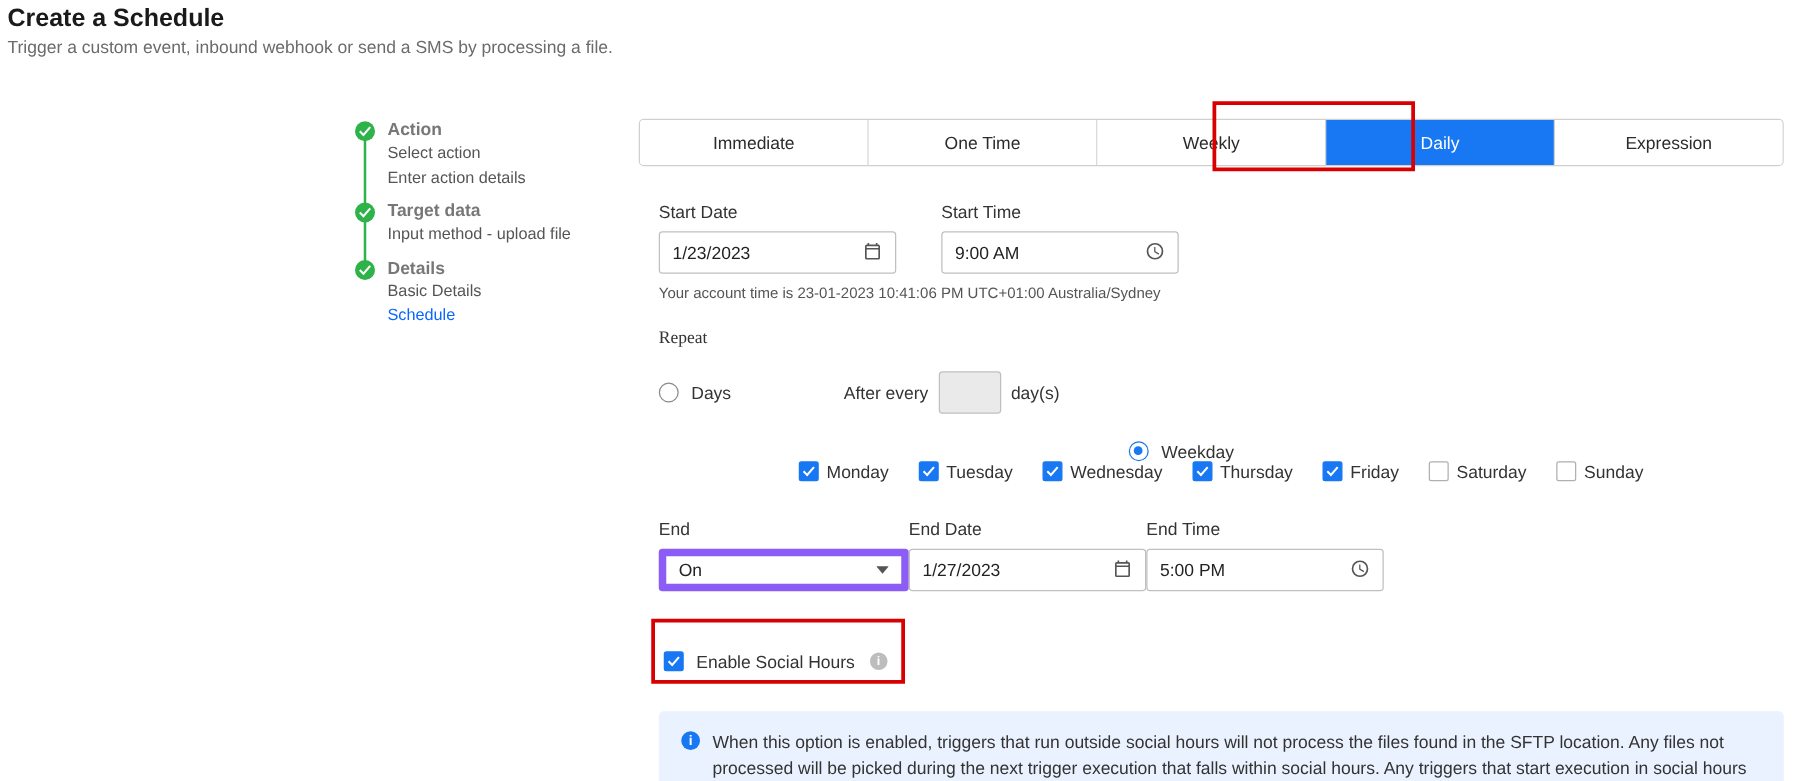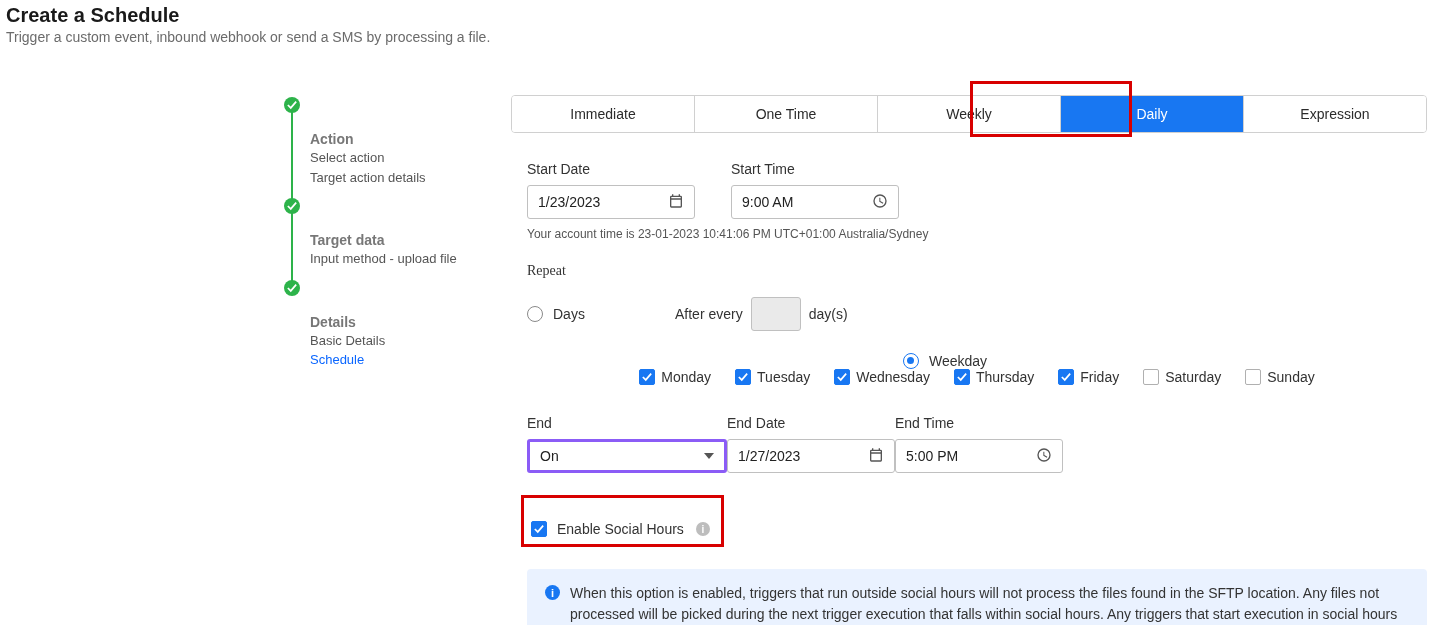--- a/index.html
+++ b/index.html
@@ -23,21 +23,21 @@
   width: 16px; height: 16px; border-radius: 50%;
   background: #2db34a; display: flex; align-items: center; justify-content: center;
   flex-shrink: 0; margin-top: 2px;
 }
 .step-dot svg { width: 10px; height: 10px; display: block; }
 .step-line {
   position: absolute; left: 7px; top: 16px; bottom: -4px;
   width: 2px; background: #2db34a;
 }
 .step:last-child .step-line { display: none; }
-.step-body { margin-left: 10px; margin-top: 36px; }
+.step-body { margin-left: 10px; }
 .step-title { font-weight: 600; color: #777; font-size: 14px; }
 .step-detail { font-size: 13px; color: #555; line-height: 1.35; margin-top: 2px; }
 .step-detail .active { color: #0a66ff; }
 
 
 .main { flex: 1; padding-right: 14px; }
 
 
 .tabs { display: flex; border: 1px solid #d0d0d0; border-radius: 4px; overflow: hidden; position: relative; margin-bottom: 28px; }
 .tab {
@@ -53,27 +53,27 @@
 .tabs-wrap { position: relative; }
 
 
 .form { padding-left: 16px; }
 .form-row { display: flex; gap: 36px; margin-bottom: 8px; }
 .field { display: flex; flex-direction: column; }
 .field-label { font-size: 14px; color: #333; margin-bottom: 8px; }
 .input-iconed {
   display: flex; align-items: center; justify-content: space-between;
   border: 1px solid #c0c0c0; border-radius: 3px; background: #fff;
-  height: 34px; padding: 0 10px; width: 168px;
+  height: 34px; padding: 0 10px; width: 190px;
 }
 .input-iconed input { border: none; outline: none; width: 100%; font-size: 14px; color: #222; background: transparent; }
 .input-iconed svg { width: 16px; height: 16px; flex-shrink: 0; fill: #555; }
 .select-wrap {
   display: flex; align-items: center; justify-content: space-between;
-  border: 3px solid #8b5cf6; border-radius: 3px; background: #fff;
+  border: 6px solid #8b5cf6; border-radius: 3px; background: #fff;
   height: 34px; padding: 0 10px; width: 200px; cursor: pointer;
 }
 .select-wrap span { font-size: 14px; color: #222; }
 .select-wrap svg { width: 10px; height: 10px; fill: #555; }
 .help-text { font-size: 12px; color: #555; margin-top: 6px; }
 
 .section-label { font-size: 14px; color: #333; margin: 22px 0 18px; font-family: Liberation Serif, serif; }
 
 .radio-row { display: flex; align-items: center; margin-bottom: 22px; }
 .radio {
@@ -149,21 +149,21 @@
         <div class="step">
           <div class="step-dot">
             <svg viewBox="0 0 12 12">
               <path d="M1 6 L4.5 9.5 L11 2" stroke="#fff" stroke-width="2" fill="none"></path>
             </svg>
           </div>
           <div class="step-line"></div>
           <div class="step-body">
             <div class="step-title">Action</div>
             <div class="step-detail">Select action</div>
-            <div class="step-detail">Target action details</div>
+            <div class="step-detail">Enter action details</div>
           </div>
         </div>
         <div class="step">
           <div class="step-dot">
             <svg viewBox="0 0 12 12">
               <path d="M1 6 L4.5 9.5 L11 2" stroke="#fff" stroke-width="2" fill="none"></path>
             </svg>
           </div>
           <div class="step-line"></div>
           <div class="step-body">

